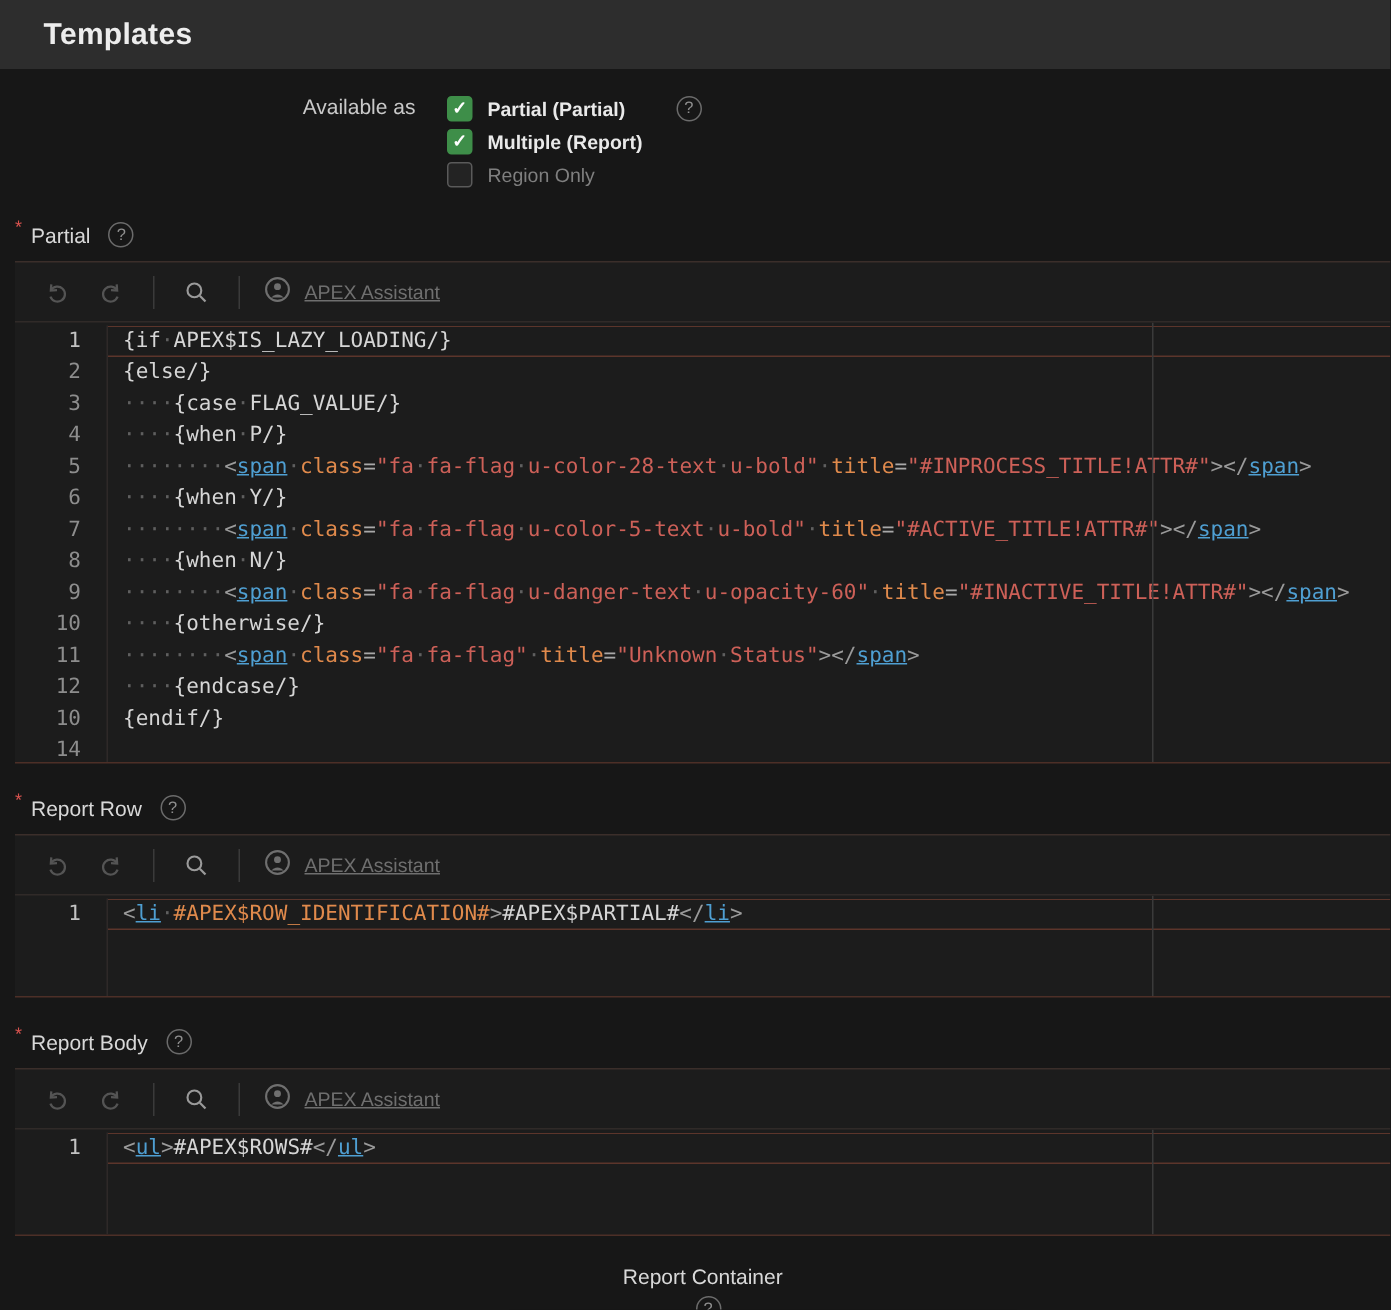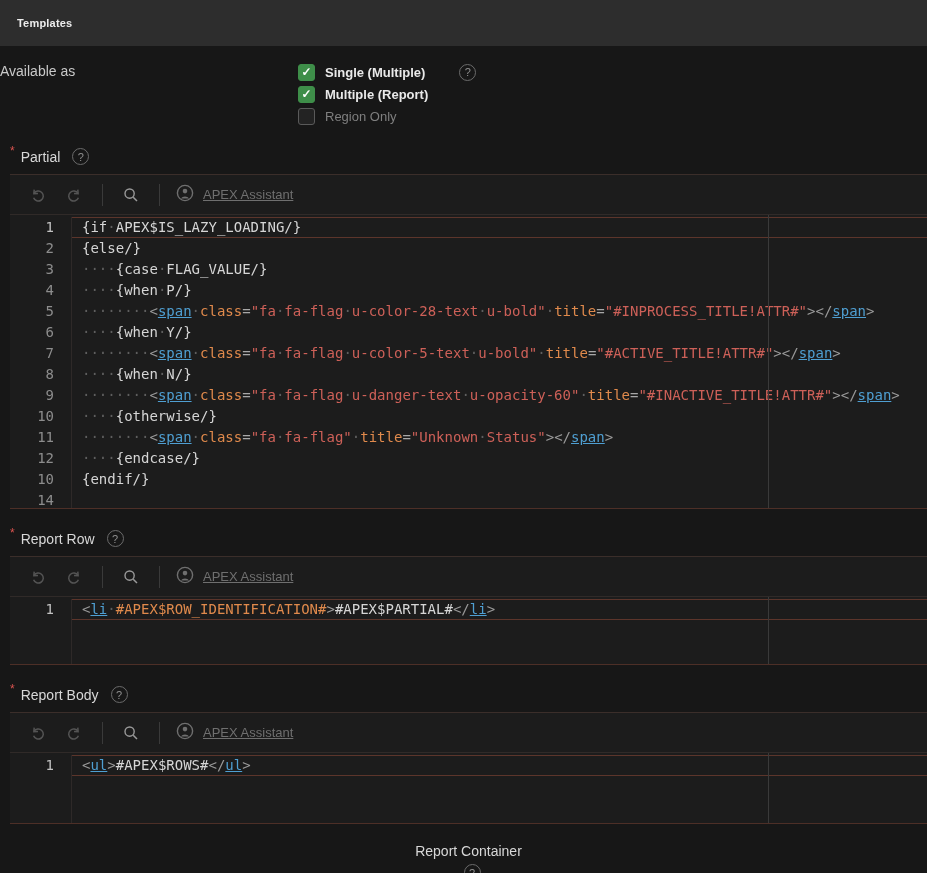--- a/index.html
+++ b/index.html
@@ -6,25 +6,25 @@
   html,body { margin:0; padding:0; }
   body {
     width: 927px; height: 873px; overflow: hidden;
     background: var(--page-bg, #171717);
     font-family: "Liberation Sans", sans-serif;
   }
   .app-header {
     height: 46px; background: var(--header-bg, #2d2d2d);
     display: flex; align-items: center; padding: 0 17px;
   }
-  .app-header h1 { margin:0; font-size:11px; font-weight:bold; color:#ededed; letter-spacing:.2px; }
+  .app-header h1 { margin:12px; font-size:20px; font-weight:bold; color:#ededed; letter-spacing:.2px; }
 
   
   .available-as { display:flex; margin-top:15px; }
-  .aa-label { width:277px; color:#c9c9c9; font-size:14px; padding-top:2px; }
+  .aa-label { width:277px; text-align:right; color:#c9c9c9; font-size:14px; padding-top:2px; }
   .aa-options { margin-left:21px; }
   .aa-row { display:flex; align-items:center; height:22px; gap:10px; }
   .checkbox {
     width:17px; height:17px; border-radius:3px; background:#232323;
     border:1px solid #5a5a5a; display:flex; align-items:center; justify-content:center; cursor:pointer;
   }
   .checkbox.checked { background: var(--accent-green,#3e8e49); border-color: var(--accent-green,#3e8e49); }
   .check { color:#fff; font-size:12px; font-weight:bold; line-height:1; }
   .cb-label { font-size:13px; cursor:pointer; }
   .cb-label.on { color:#e9e9e9; font-weight:bold; }
@@ -87,21 +87,21 @@
   <h1>Templates</h1>
 </header>
 
 <section class="available-as">
   <div class="aa-label">Available as</div>
   <div class="aa-options" id="aa-options">
       <div class="aa-row">
         <span class="checkbox checked">
           <span class="check">✓</span>
         </span>
-        <span class="cb-label on">Single (Multiple)</span>
+        <span class="cb-label on">Partial (Partial)</span>
         <span class="help-icon">?</span>
       </div>
       <div class="aa-row">
         <span class="checkbox checked">
           <span class="check">✓</span>
         </span>
         <span class="cb-label on">Multiple (Report)</span>
       </div>
       <div class="aa-row">
         <span class="checkbox"></span>

